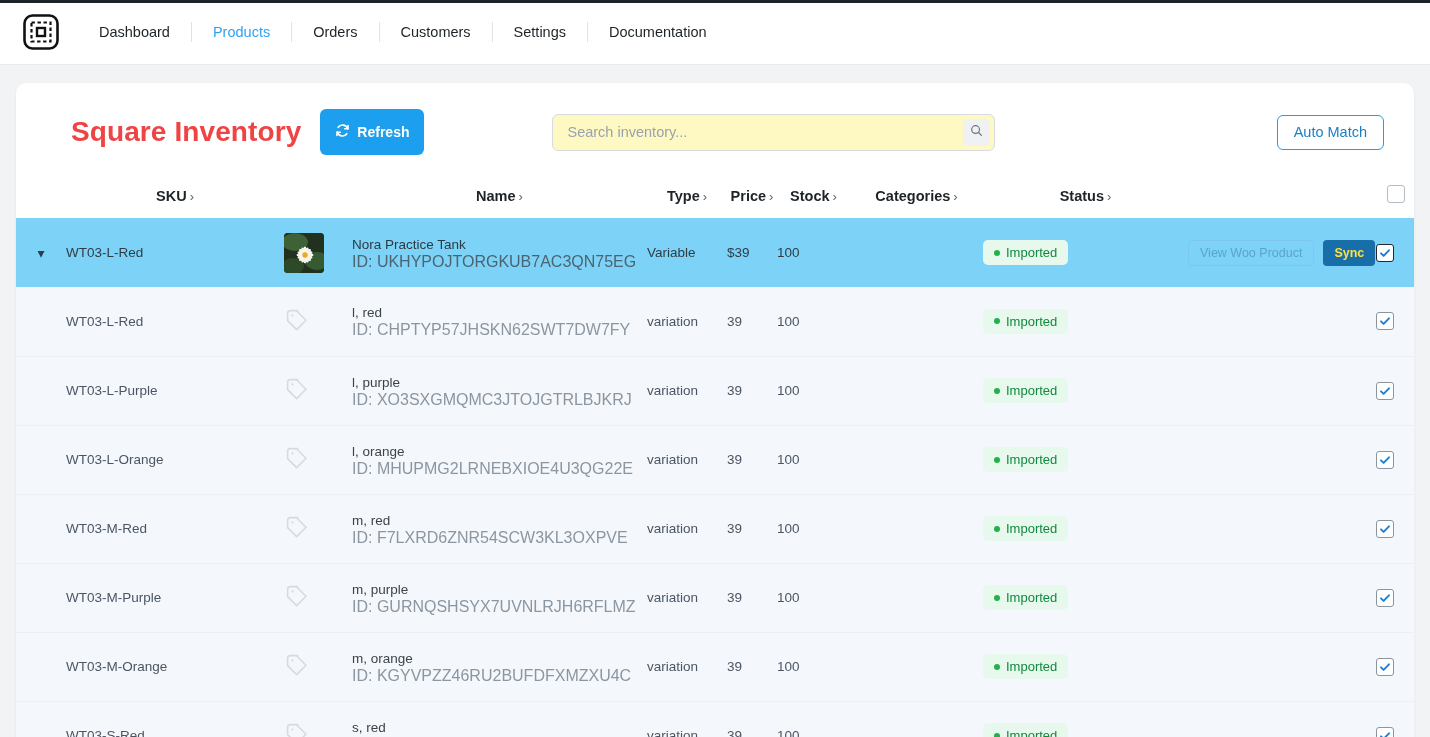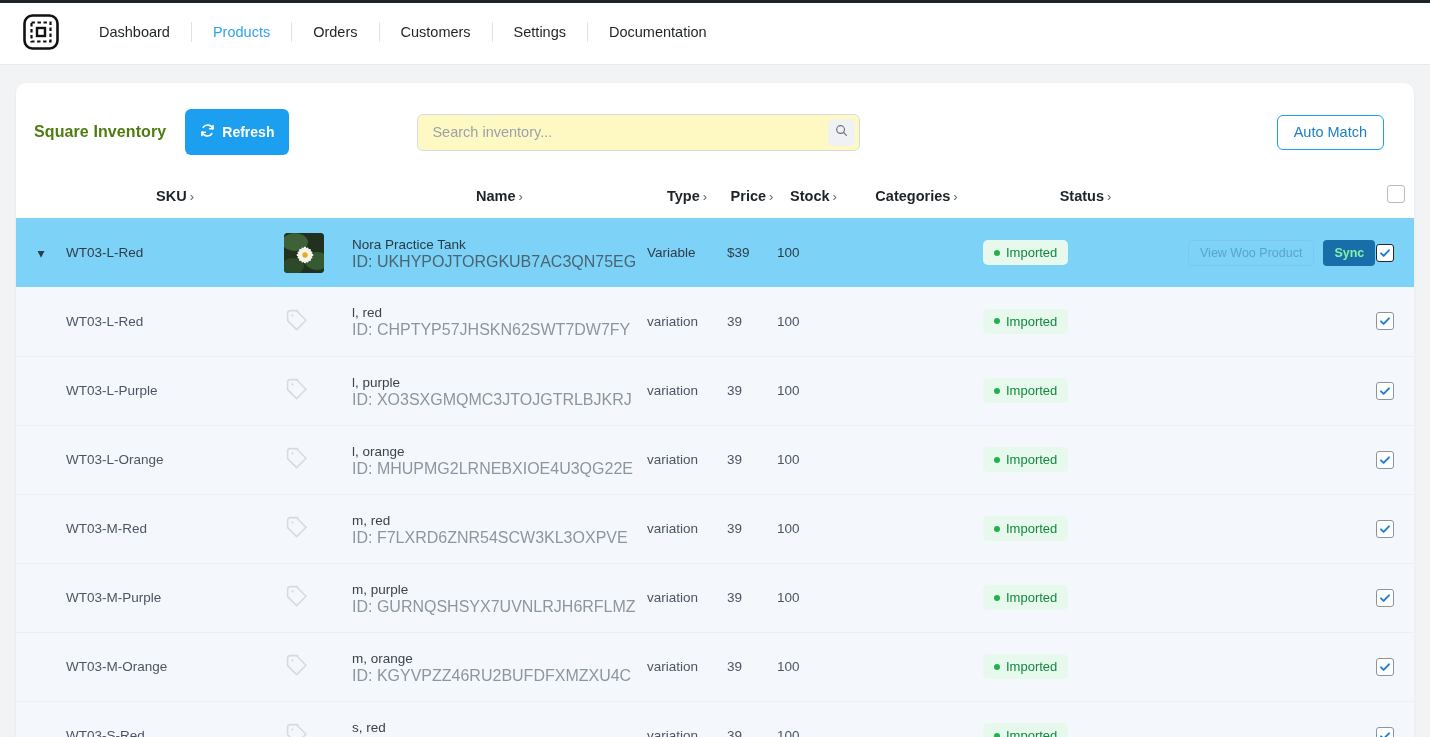--- a/index.html
+++ b/index.html
@@ -39,21 +39,21 @@
     height: 700px;
     box-shadow: 0 1px 3px rgba(0,0,0,.06);
     overflow: hidden;
     position: relative;
   }
   .card-head {
     display: flex; align-items: center;
     padding: 26px 30px 20px 18px;
     gap: 0;
   }
-  .title { font-size: 16px; font-weight: 700; color: #4d7c0f; letter-spacing: .1px; }
+  .title { font-size: 28px; font-weight: 700; color: #ef4444; letter-spacing: .1px; margin-left: 37px; }
   .btn {
     border: none; border-radius: 6px; cursor: pointer;
     font-family: "Liberation Sans", sans-serif;
     display: inline-flex; align-items: center; justify-content: center;
     white-space: nowrap;
   }
   .btn-refresh {
     background: #1c9fee; color: #fff; font-size: 14px; font-weight: 700;
     height: 46px; padding: 0 15px; margin-left: 19px; gap: 7px;
   }
@@ -128,21 +128,21 @@
     font-size: 13px; height: 25px; padding: 0 11px; font-weight: 400;
   }
   .dot { width:6px; height:6px; border-radius:50%; background:#22b14c; display:inline-block; }
 
   .act-wrap { display:flex; align-items:center; gap: 9px; }
   .btn-view {
     background: transparent; border: 1px solid #7ec6ef; color: #5aa3cf;
     height: 26px; padding: 0 11px; font-size: 12.5px; border-radius: 5px;
   }
   .btn-sync {
-    background: #176ea8; color:#86efac; height: 26px; padding: 0 11px;
+    background: #176ea8; color:#fde047; height: 26px; padding: 0 11px;
     font-size: 12.5px; font-weight: 700; border-radius: 4px;
   }
 
   .cb {
     width: 18px; height: 18px; border: 1px solid #8c949e; border-radius: 3px;
     background: #fff; display:inline-flex; align-items:center; justify-content:center;
     cursor: pointer;
   }
   .cb.hdr { border-color:#b6bcc4; }
   .cb.on-dark { border-color:#1d2a33; }

